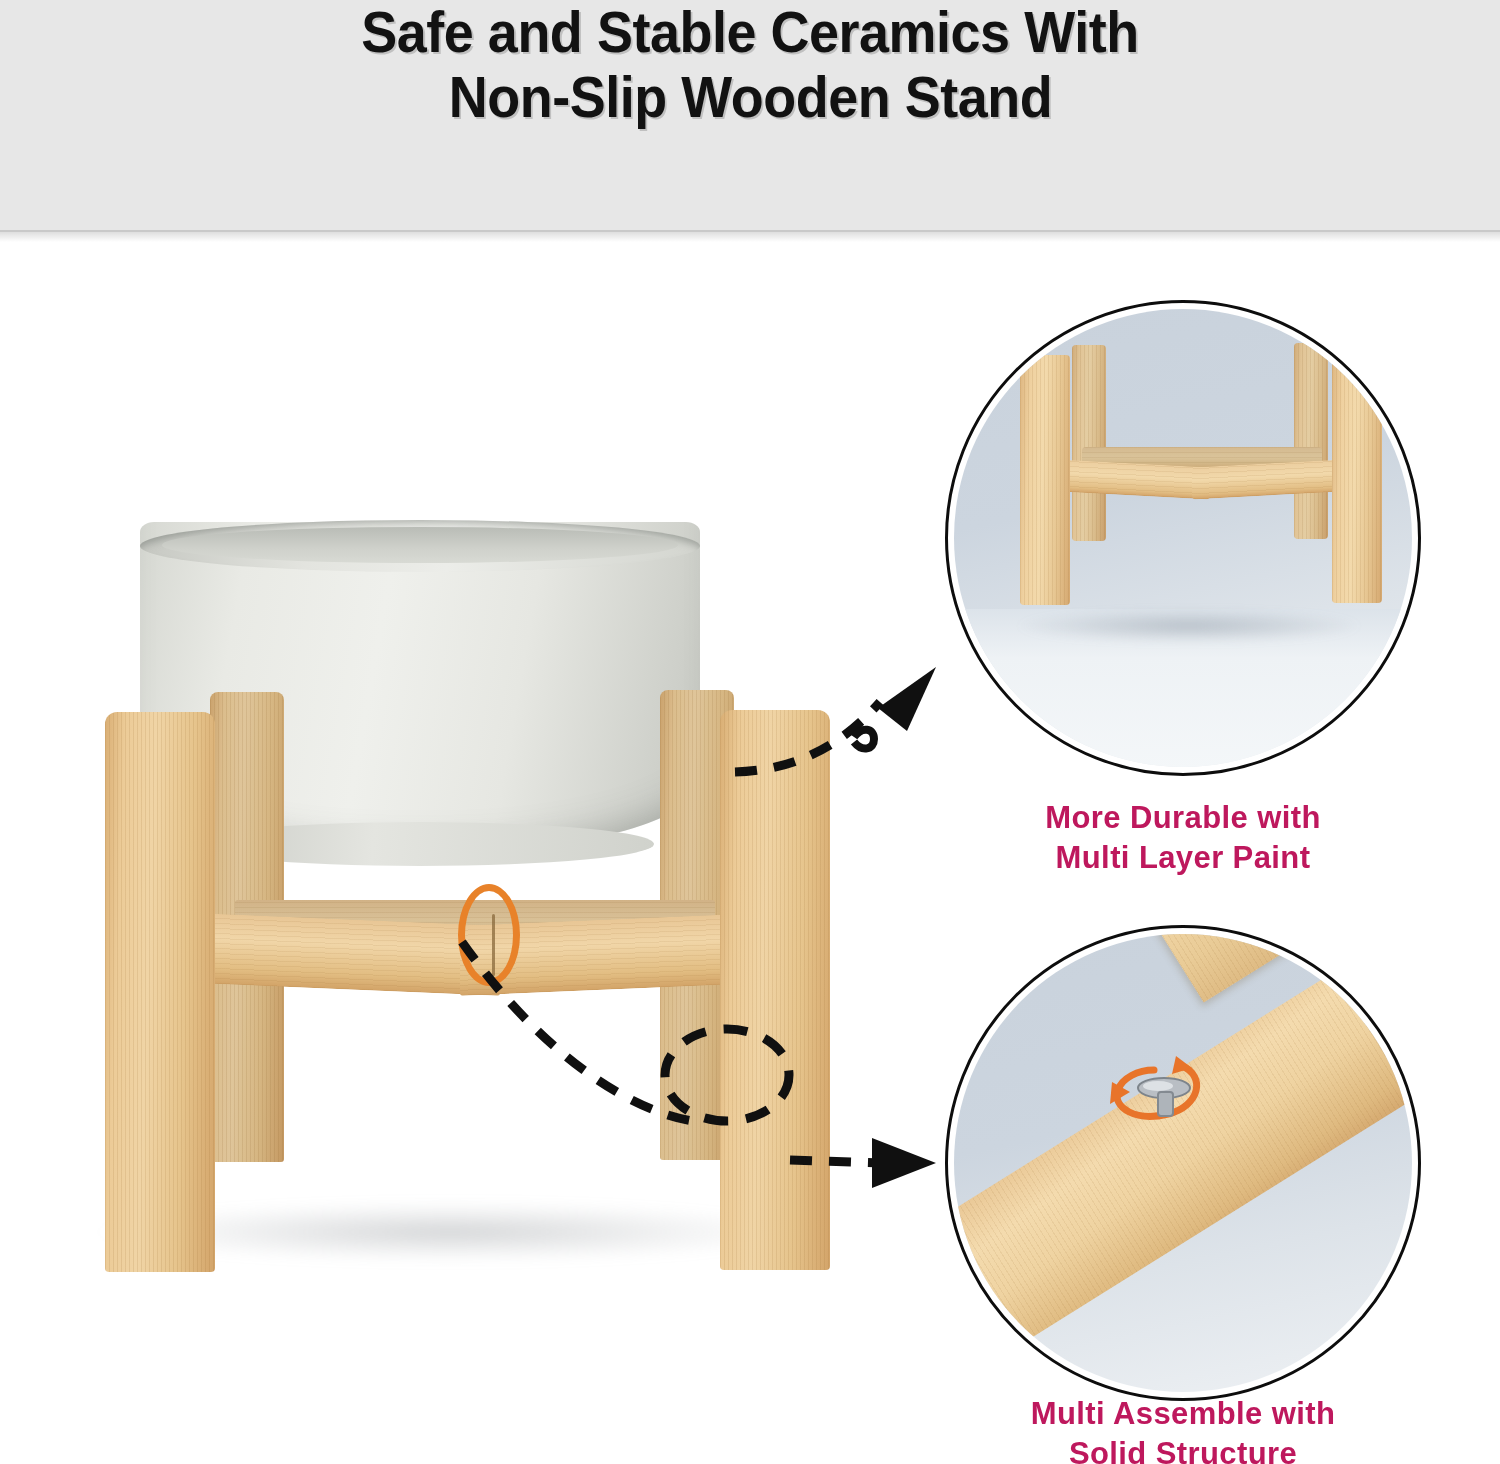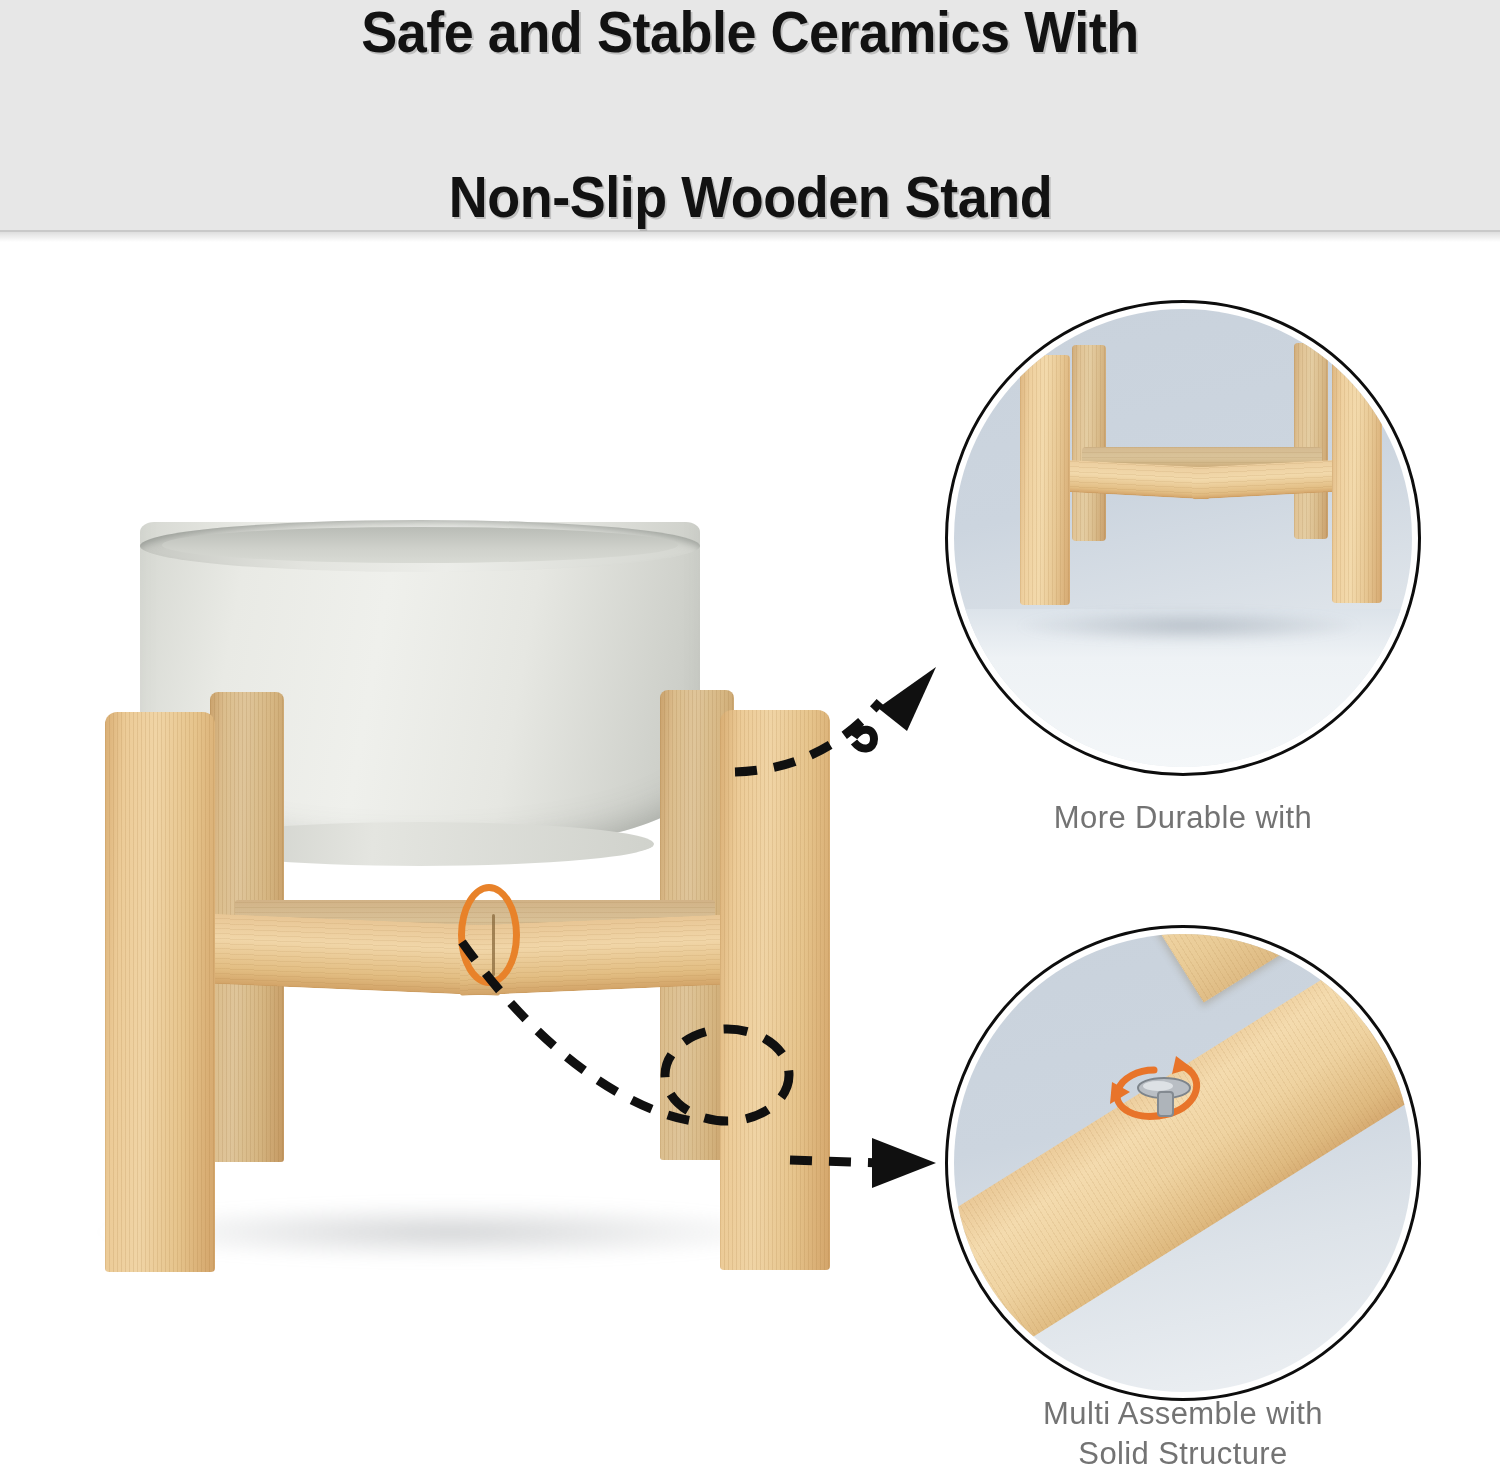--- a/index.html
+++ b/index.html
@@ -9,21 +9,21 @@
     font-family:"Liberation Sans", sans-serif;
     overflow:hidden;
   }
 
   
   #header-band{
     position:absolute; left:0; top:0; width:1500px; height:232px;
     background:#e7e7e7;
     border-bottom:2px solid #c9c9c9;
     display:flex; flex-direction:column;
-    align-items:center; justify-content:space-between;
+    align-items:center; justify-content:flex-start;
   }
   #header-band::after{
     content:""; position:absolute; left:0; top:232px; width:1500px; height:10px;
     background:linear-gradient(to bottom, rgba(0,0,0,.13), rgba(0,0,0,0));
   }
   .headline{
     font-size:58px; font-weight:bold; color:#121212;
     letter-spacing:-.5px; line-height:1.12; text-align:center;
     font-family:"Liberation Sans Narrow","Liberation Sans",sans-serif;
     transform:scaleX(.93); transform-origin:center;
@@ -169,21 +169,21 @@
     background:
       repeating-linear-gradient(90deg, rgba(150,104,44,.10) 0 1px, rgba(255,255,255,0) 1px 5px),
       linear-gradient(176deg,#e3c08c 0%,#f1d6a6 30%,#e9cb96 60%,#d8b178 100%);
     transform:rotate(-32deg); transform-origin:0% 50%;
     box-shadow:-3px 3px 7px rgba(110,90,55,.25);
   }
 
   
   .caption{
     position:absolute; width:476px; text-align:center;
-    font-size:31px; font-weight:normal; color:#737373; line-height:1.28;
+    font-size:31px; font-weight:bold; color:#be185d; line-height:1.28;
     letter-spacing:.4px; z-index:11;
     font-family:"Liberation Sans","DejaVu Sans",sans-serif;
   }
   #caption-top{ left:945px; top:556px; }
   #caption-bot{ left:945px; top:1152px; }
 </style>
 </head>
 <body>
 
 <div id="header-band">
@@ -243,20 +243,21 @@
 
       <div class="mini-wood h" style="left:96px;top:150px;width:160px;height:32px;transform:skewY(3deg);transform-origin:left center;"></div>
       <div class="mini-wood h" style="left:238px;top:150px;width:160px;height:32px;transform:skewY(-3deg);transform-origin:right center;"></div>
 
       <div class="mini-wood" style="left:66px;top:46px;width:50px;height:250px;"></div>
       <div class="mini-wood" style="left:378px;top:44px;width:50px;height:250px;"></div>
     </div>
   </div>
   <div class="caption" id="caption-top">
     <div>More Durable with</div>
+    <div>Multi Layer Paint</div>
   </div>
 
   <div class="inset" id="inset-bot">
     <div class="inset-photo">
       <div class="diag-beam"></div>
       <div class="diag-beam-2"></div>
 
       <svg style="position:absolute;left:142px;top:108px;width:130px;height:110px;" viewBox="0 0 130 110">
         <path d="M 86 24 C 110 34 104 64 72 72 C 40 80 16 66 22 48 C 26 36 42 28 58 28" fill="none" stroke="#e8742a" stroke-width="7" stroke-linecap="round"></path>
         <polygon points="16,40 34,50 14,62" fill="#e8742a"></polygon>

